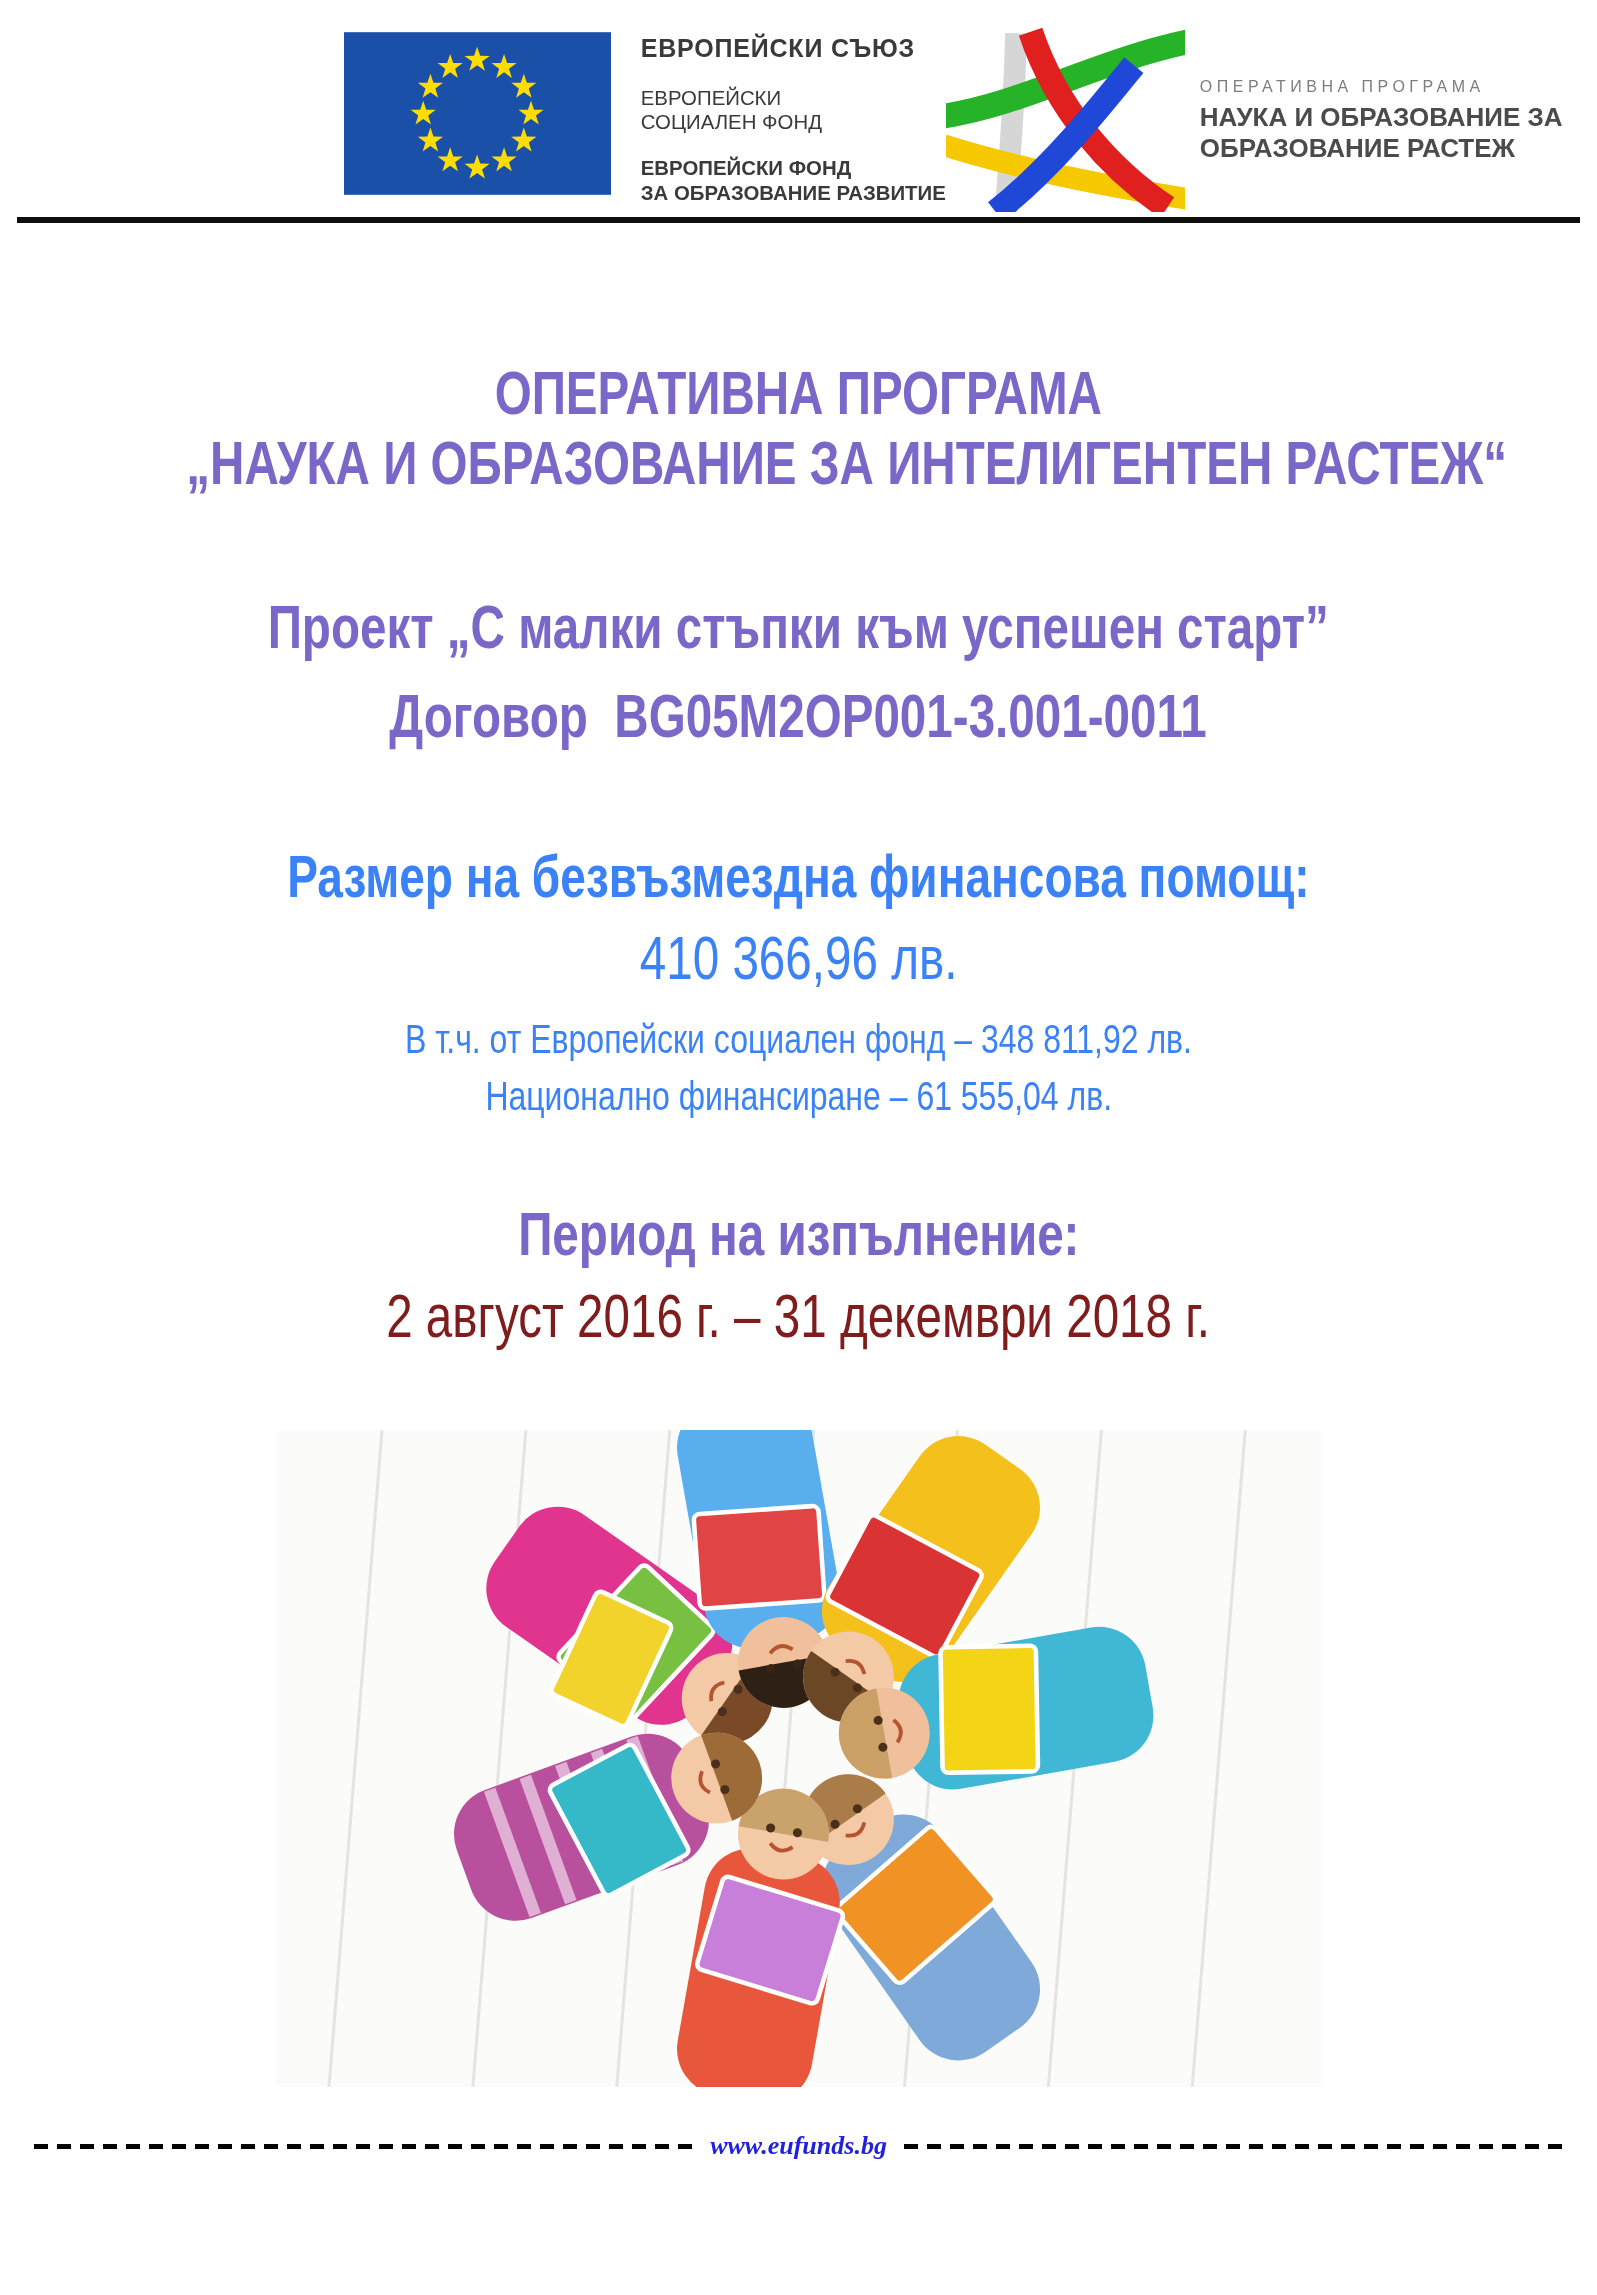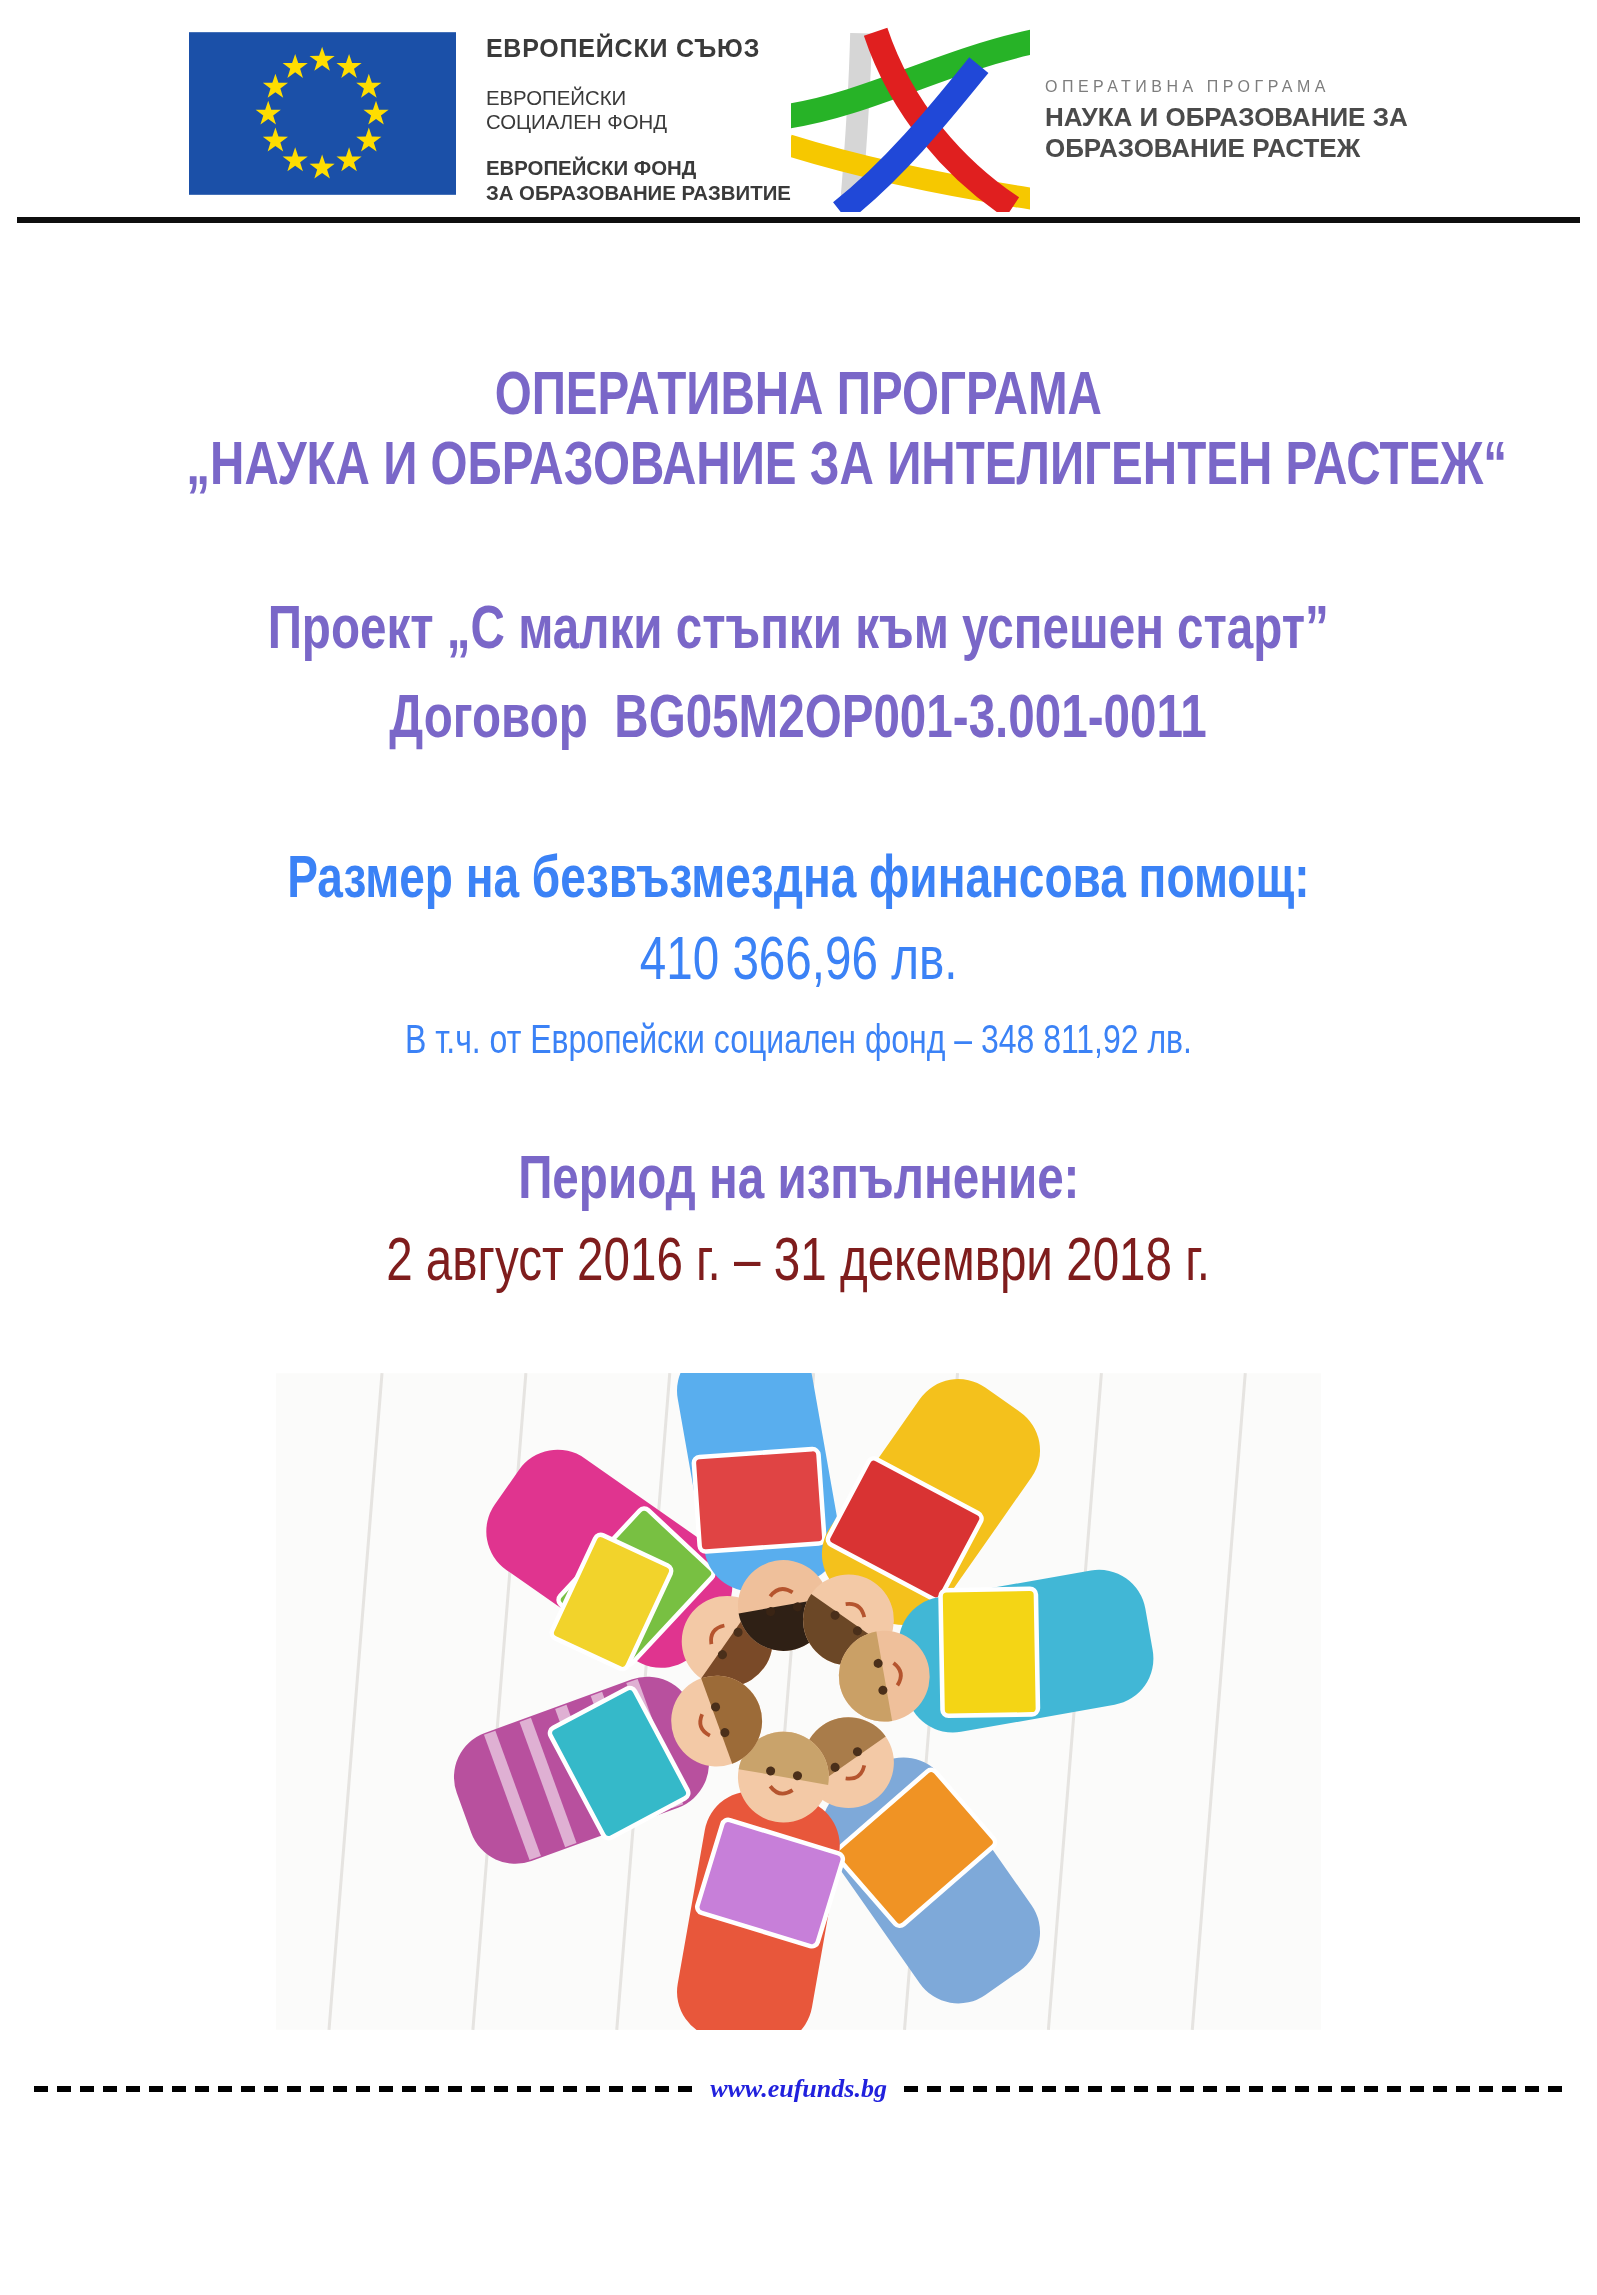--- a/index.html
+++ b/index.html
@@ -7,21 +7,21 @@
     position:relative;
     width:1597px;
     height:2295px;
     background:#ffffff;
     font-family:"Liberation Sans", sans-serif;
     overflow:hidden;
   }
   
   .header{
     display:flex;
-    justify-content:center;
+    justify-content:flex-end;
     align-items:flex-start;
     padding:23px 23px 0 34px;
     height:189px;
   }
   .eu-logo{display:flex;align-items:flex-start;}
   .eu-flag{width:267px;height:163px;margin-top:9px;}
   .eu-text{margin-left:30px;padding-top:10.6px;color:#3a3a3a;}
   .eu-text .t1{font-size:25px;font-weight:bold;letter-spacing:0.8px;}
   .eu-text .t2{font-size:20.4px;font-weight:normal;line-height:1.22;margin-top:23px;}
   .eu-text .t3{font-size:20.4px;font-weight:bold;line-height:1.22;margin-top:21px;}
@@ -168,20 +168,21 @@
 
     <div class="project-block">
       <span class="cx">Проект „С малки стъпки към успешен старт”</span><br>
       <span class="cx">Договор  BG05M2OP001-3.001-0011</span>
     </div>
 
     <div class="grant-block">
       <div class="grant-heading"><span class="cx">Размер на безвъзмездна финансова помощ:</span></div>
       <div class="grant-amount"><span class="cx">410 366,96 лв.</span></div>
       <div class="grant-sub"><span class="cx">В т.ч. от Европейски социален фонд – 348 811,92 лв.</span></div>
+      <div class="grant-sub2"><span class="cx">Национално финансиране – 61 555,04 лв.</span></div>
     </div>
 
     <div class="period-block">
       <div class="period-heading"><span class="cx">Период на изпълнение:</span></div>
       <div class="period-dates"><span class="cx">2 август 2016 г. – 31 декември 2018 г.</span></div>
     </div>
 
     <div class="photo-wrap">
       <svg viewBox="0 0 1380 867">
         <rect x="0" y="0" width="1380" height="867" fill="#fbfbfa"></rect>

